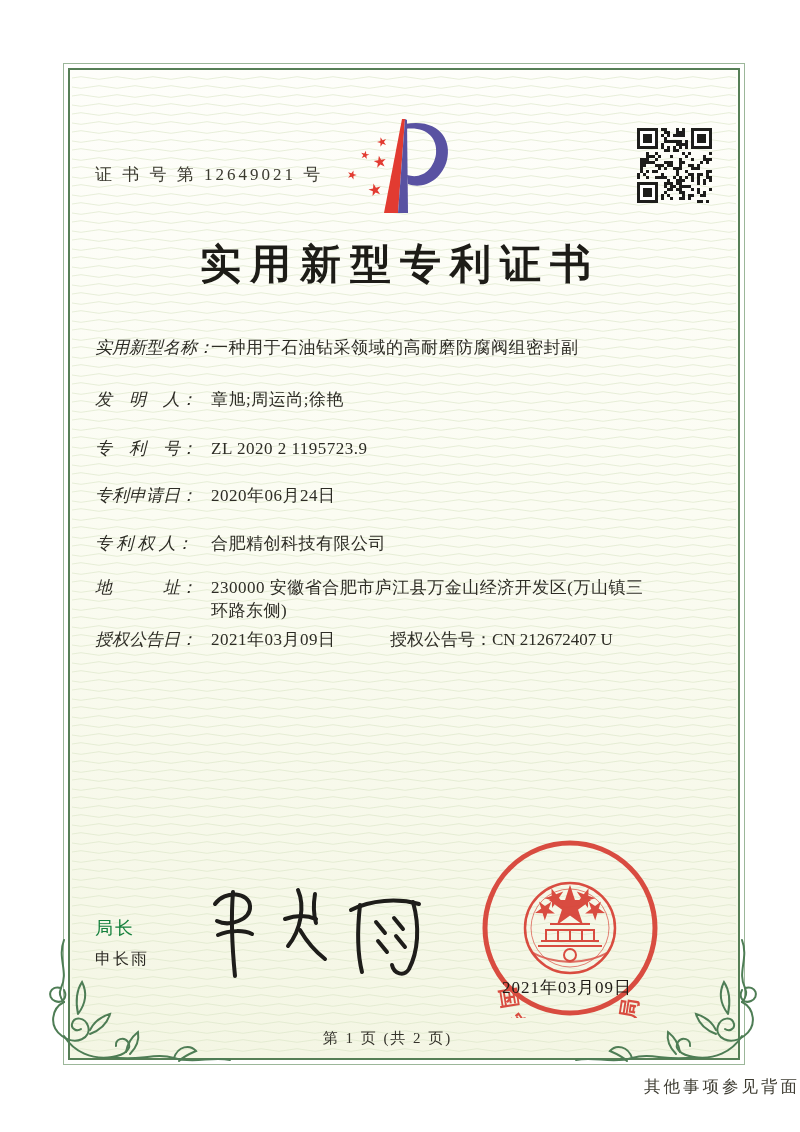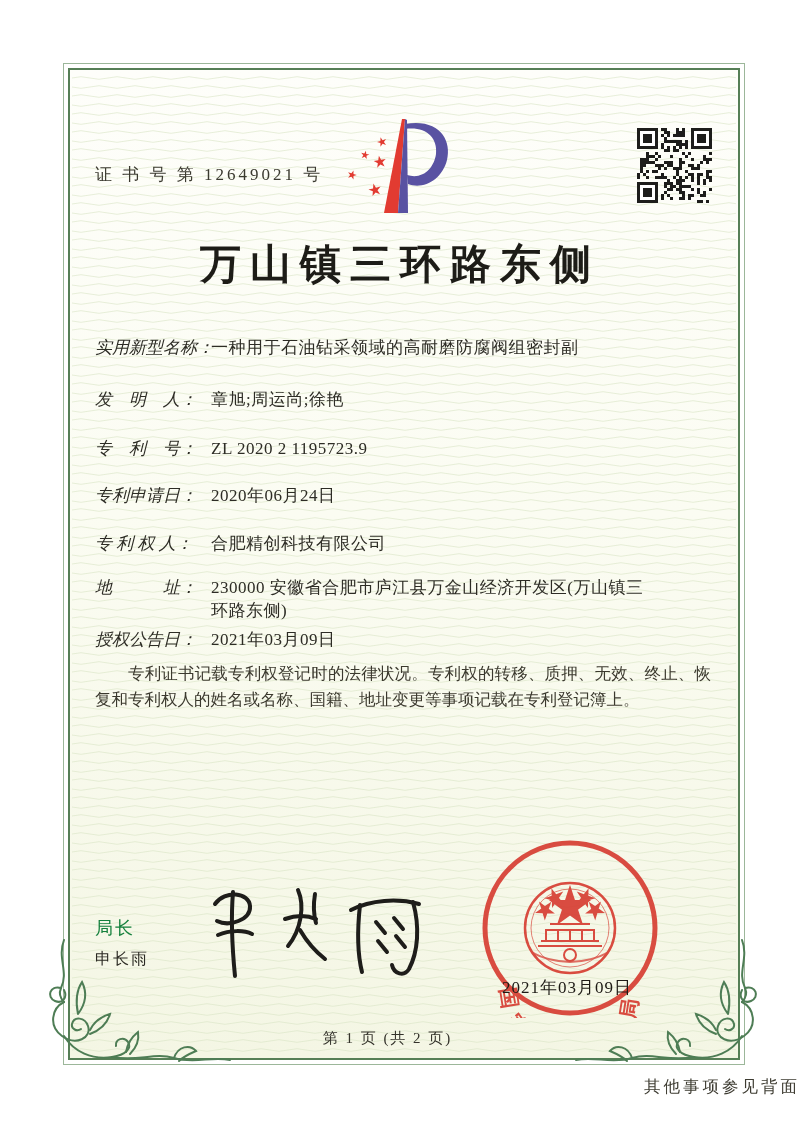--- a/index.html
+++ b/index.html
@@ -250,21 +250,21 @@
     <rect x="3" y="3" width="15" height="15" fill="#fff"></rect>
     <rect x="6" y="6" width="9" height="9" fill="#1d1d1b"></rect>
     <rect x="54" y="0" width="21" height="21" fill="#1d1d1b"></rect>
     <rect x="57" y="3" width="15" height="15" fill="#fff"></rect>
     <rect x="60" y="6" width="9" height="9" fill="#1d1d1b"></rect>
     <rect x="0" y="54" width="21" height="21" fill="#1d1d1b"></rect>
     <rect x="3" y="57" width="15" height="15" fill="#fff"></rect>
     <rect x="6" y="60" width="9" height="9" fill="#1d1d1b"></rect>
   </svg>
 
-<div class="title">万山镇三环路东侧</div>
+<div class="title">实用新型专利证书</div>
 
 <div class="row" style="top:336px">
   <span class="lb">实用新型名称：</span><span class="vl">一种用于石油钻采领域的高耐磨防腐阀组密封副</span>
 </div>
 <div class="row" style="top:388px">
   <span class="lb">发　明　人：</span><span class="vl">章旭;周运尚;徐艳</span>
 </div>
 <div class="row" style="top:437px">
   <span class="lb">专　利　号：</span><span class="vl">ZL 2020 2 1195723.9</span>
 </div>
@@ -272,24 +272,24 @@
   <span class="lb">专利申请日：</span><span class="vl">2020年06月24日</span>
 </div>
 <div class="row" style="top:532px">
   <span class="lb">专 利 权 人：</span><span class="vl">合肥精创科技有限公司</span>
 </div>
 <div class="row" style="top:576px">
   <span class="lb">地　　　址：</span><span class="vl wrapv">230000 安徽省合肥市庐江县万金山经济开发区(万山镇三环路东侧)</span>
 </div>
 <div class="row" style="top:628px">
   <span class="lb">授权公告日：</span><span class="vl">2021年03月09日</span>
+  <span class="grant2"><span>授权公告号：</span><span>CN 212672407 U</span></span>
 </div>
 
 <div class="paras">
-  <p>专利证书记载专利权登记时的法律状况。专利权的转移、质押、无效、终止、恢复和专利权人的姓名或名称、国籍、地址变更等事项记载在专利登记簿上。</p>
 </div>
 
 <div class="signer-title">局长</div>
 <div class="signer-name">申长雨</div>
 
 <svg class="abs" style="left:195px;top:872px" width="250" height="120" viewBox="0 0 250 120" fill="none" stroke="#1e1d1a" stroke-width="4" stroke-linecap="round">
   <path d="M38,20 C36,44 37,74 40,104"></path>
   <path d="M20,32 C30,18 54,20 55,34 C56,48 34,55 22,49"></path>
   <path d="M23,63 C35,58 49,58 57,62"></path>
   <path d="M103,18 C110,34 106,58 93,74"></path>

